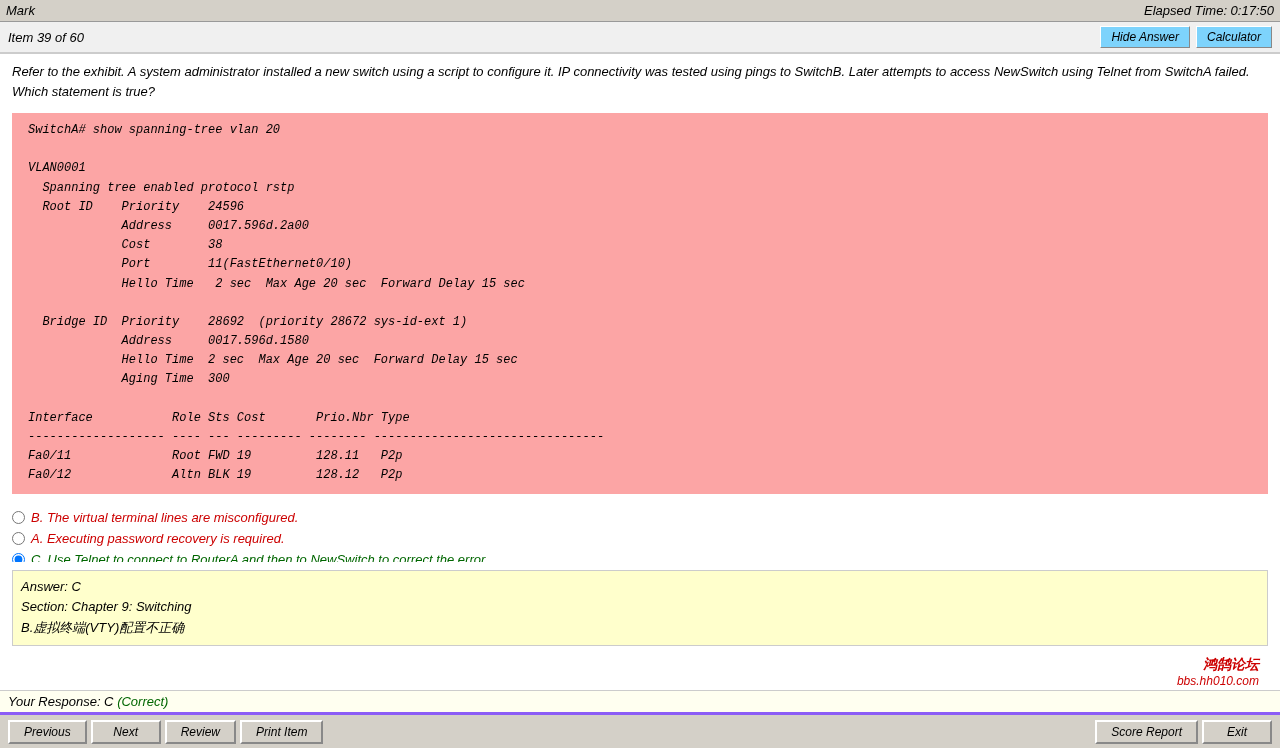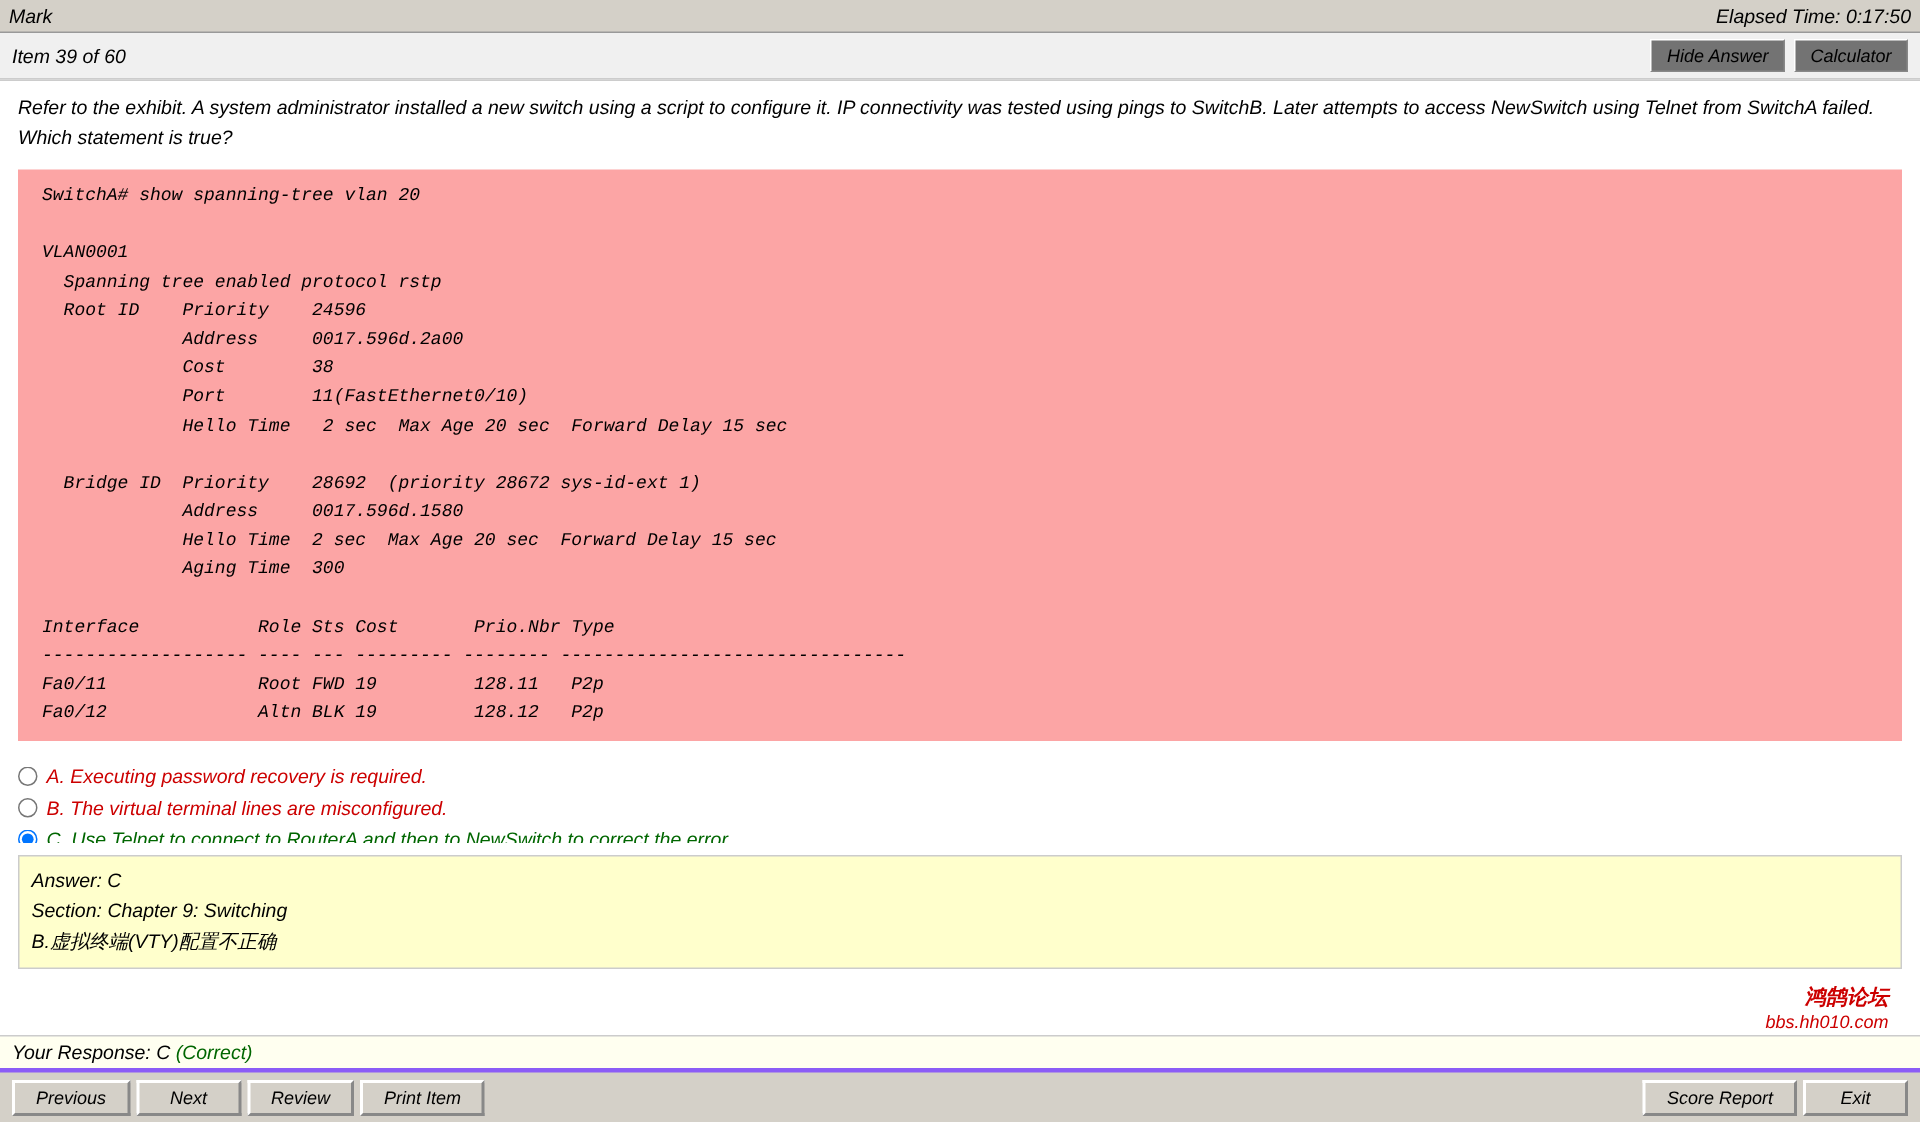--- a/index.html
+++ b/index.html
@@ -30,21 +30,21 @@
       display: flex;
       justify-content: space-between;
       align-items: center;
       padding: 4px 8px;
       border-bottom: 1px solid #ccc;
       background: #f0f0f0;
     }
     #header-buttons { display: flex; gap: 6px; }
     .header-btn {
       padding: 3px 10px;
-      background: #737373;
+      background: #7dd3fc;
       border: 1px solid #888;
       border-top-color: #fff;
       border-left-color: #fff;
       cursor: pointer;
       font-size: 12px;
     }
 
     
     .h-line { border: none; border-top: 1px solid #ccc; margin: 0; }
 
@@ -187,26 +187,26 @@
 
 Interface           Role Sts Cost       Prio.Nbr Type
 ------------------- ---- --- --------- -------- --------------------------------
 Fa0/11              Root FWD 19         128.11   P2p
 Fa0/12              Altn BLK 19         128.12   P2p</div>
 
   <div id="options-container">
 
     <div class="option-row">
       <input type="radio" name="answer" style="">
-      <span class="option-a">A.  Executing password recovery is required.</span>
+      <span class="option-b">B.  The virtual terminal lines are misconfigured.</span>
     </div>
 
     <div class="option-row">
       <input type="radio" name="answer" style="">
-      <span class="option-b">B.  The virtual terminal lines are misconfigured.</span>
+      <span class="option-a">A.  Executing password recovery is required.</span>
     </div>
 
     <div class="option-row">
       <input type="radio" name="answer" checked="" style="">
       <span class="option-c">C.  Use Telnet to connect to RouterA and then to NewSwitch to correct the error.</span>
     </div>
 
   </div>
 
 </div>

